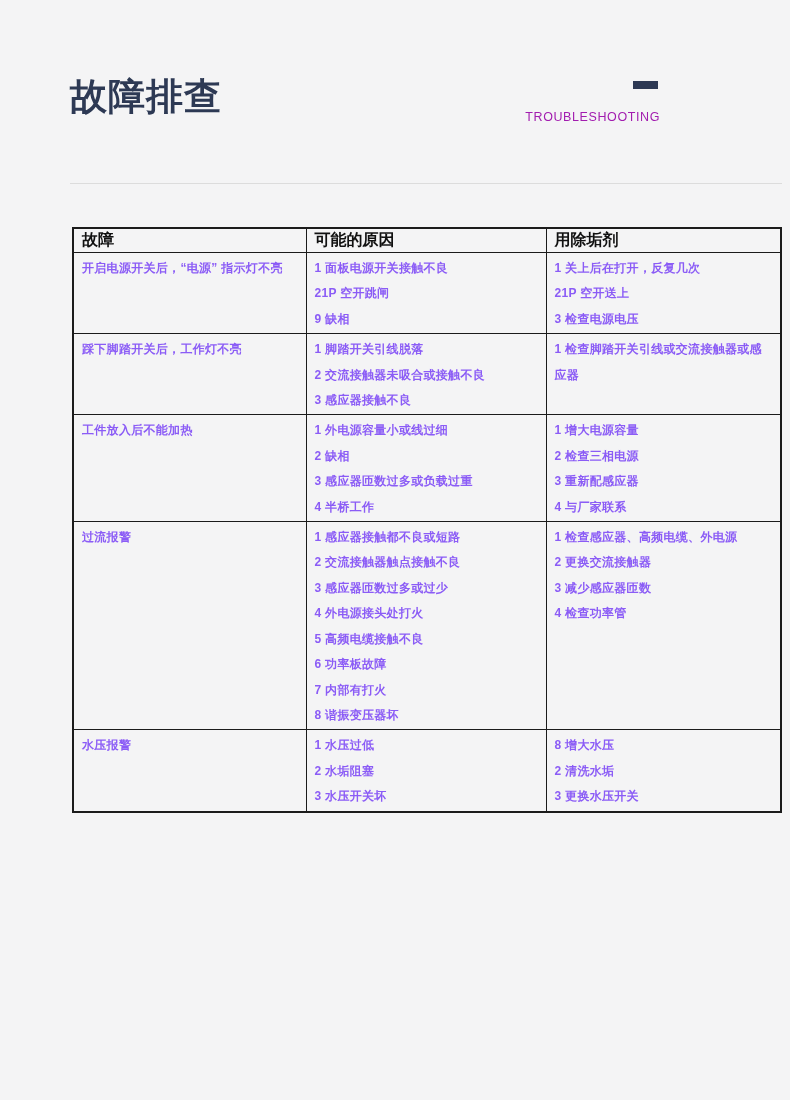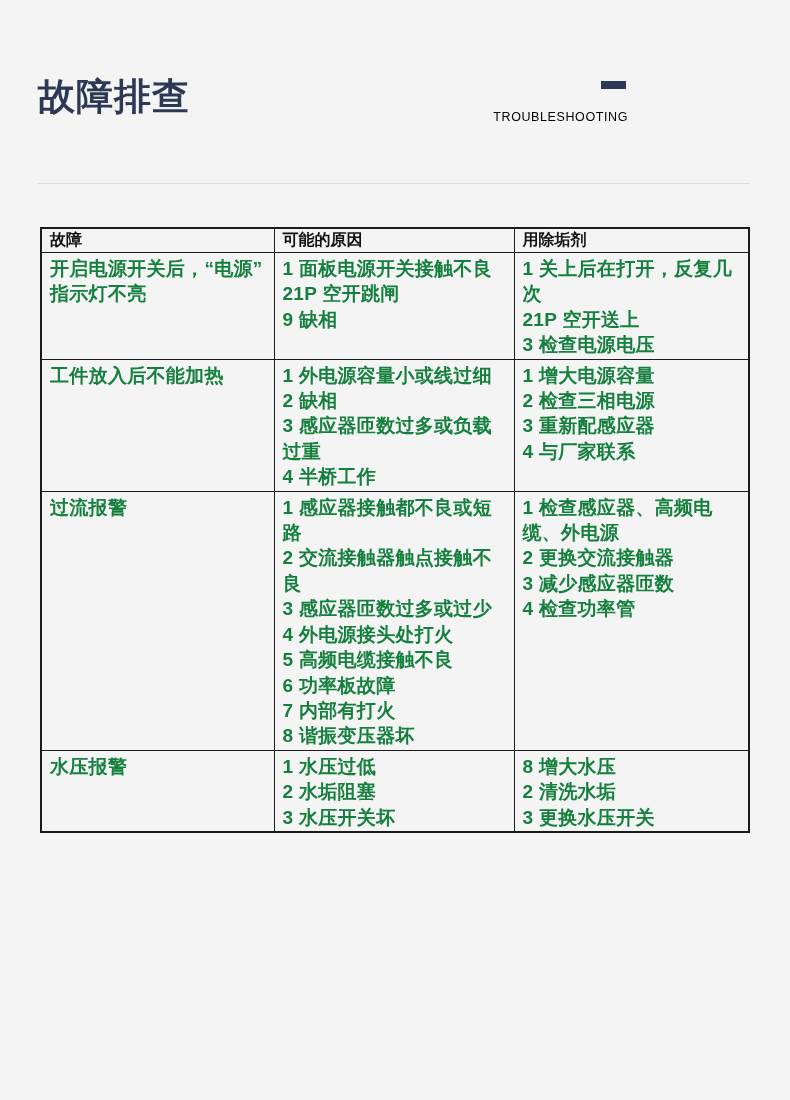--- a/index.html
+++ b/index.html
@@ -7,20 +7,21 @@
     width: 790px; height: 1100px;
     background: #f4f4f5;
     font-family: "Liberation Sans", "DejaVu Sans", sans-serif;
     position: relative;
     overflow: hidden;
   }
   .page {
     position: relative;
     width: 668px; height: 1100px;
     background: #f4f4f5;
+    margin-left: 32px;
   }
   
   .page-header { position: absolute; left: 0; top: 0; width: 100%; }
   .page-title {
     position: absolute;
     left: 38px; top: 76px;
     font-size: 37px;
     font-weight: bold;
     color: #2d3954;
     letter-spacing: 1px;
@@ -30,21 +31,21 @@
   .accent-bar {
     position: absolute;
     right: 42px; top: 81px;
     width: 25px; height: 8px;
     background: #2d3954;
   }
   .page-subtitle {
     position: absolute;
     right: 40px; top: 110px;
     font-size: 12.5px;
-    color: #000000;
+    color: #a21caf;
     letter-spacing: 0.6px;
     white-space: nowrap;
   }
   .header-divider {
     position: absolute;
     left: 38px; top: 183px;
     width: 712px; height: 0;
     border: none;
     border-top: 1px solid #dcdcdc;
   }
@@ -70,23 +71,23 @@
     text-align: left;
     vertical-align: middle;
     padding: 1px 8px 1px 8px;
     font-size: 16px;
     font-weight: 600;
     color: #111;
   }
   .ts-table td {
     vertical-align: top;
     padding: 3px 8px 1px 8px;
-    font-size: 19px;
+    font-size: 12px;
     font-weight: 600;
-    color: #15803d;
+    color: #8b5cf6;
   }
   .cell-line {
     line-height: 25.4px;
     letter-spacing: 0.3px;
   }
 </style>
 </head>
 <body>
 
 <div class="page">
@@ -123,20 +124,33 @@
             <div class="cell-line">9 缺相</div>
           </td>
           <td>
             <div class="cell-line">1 关上后在打开，反复几次</div>
             <div class="cell-line">21P 空开送上</div>
             <div class="cell-line">3 检查电源电压</div>
           </td>
         </tr>
         <tr>
           <td>
+            <div class="cell-line">踩下脚踏开关后，工作灯不亮</div>
+          </td>
+          <td>
+            <div class="cell-line">1 脚踏开关引线脱落</div>
+            <div class="cell-line">2 交流接触器未吸合或接触不良</div>
+            <div class="cell-line">3 感应器接触不良</div>
+          </td>
+          <td>
+            <div class="cell-line">1 检查脚踏开关引线或交流接触器或感应器</div>
+          </td>
+        </tr>
+        <tr>
+          <td>
             <div class="cell-line">工件放入后不能加热</div>
           </td>
           <td>
             <div class="cell-line">1 外电源容量小或线过细</div>
             <div class="cell-line">2 缺相</div>
             <div class="cell-line">3 感应器匝数过多或负载过重</div>
             <div class="cell-line">4 半桥工作</div>
           </td>
           <td>
             <div class="cell-line">1 增大电源容量</div>

